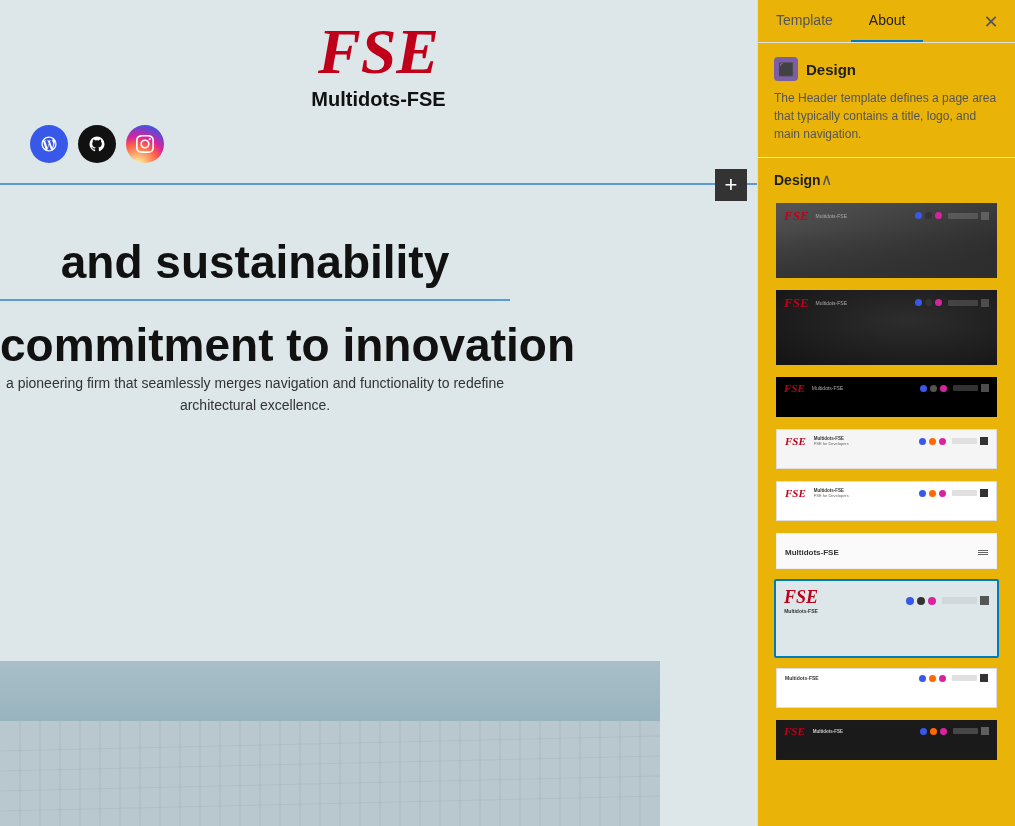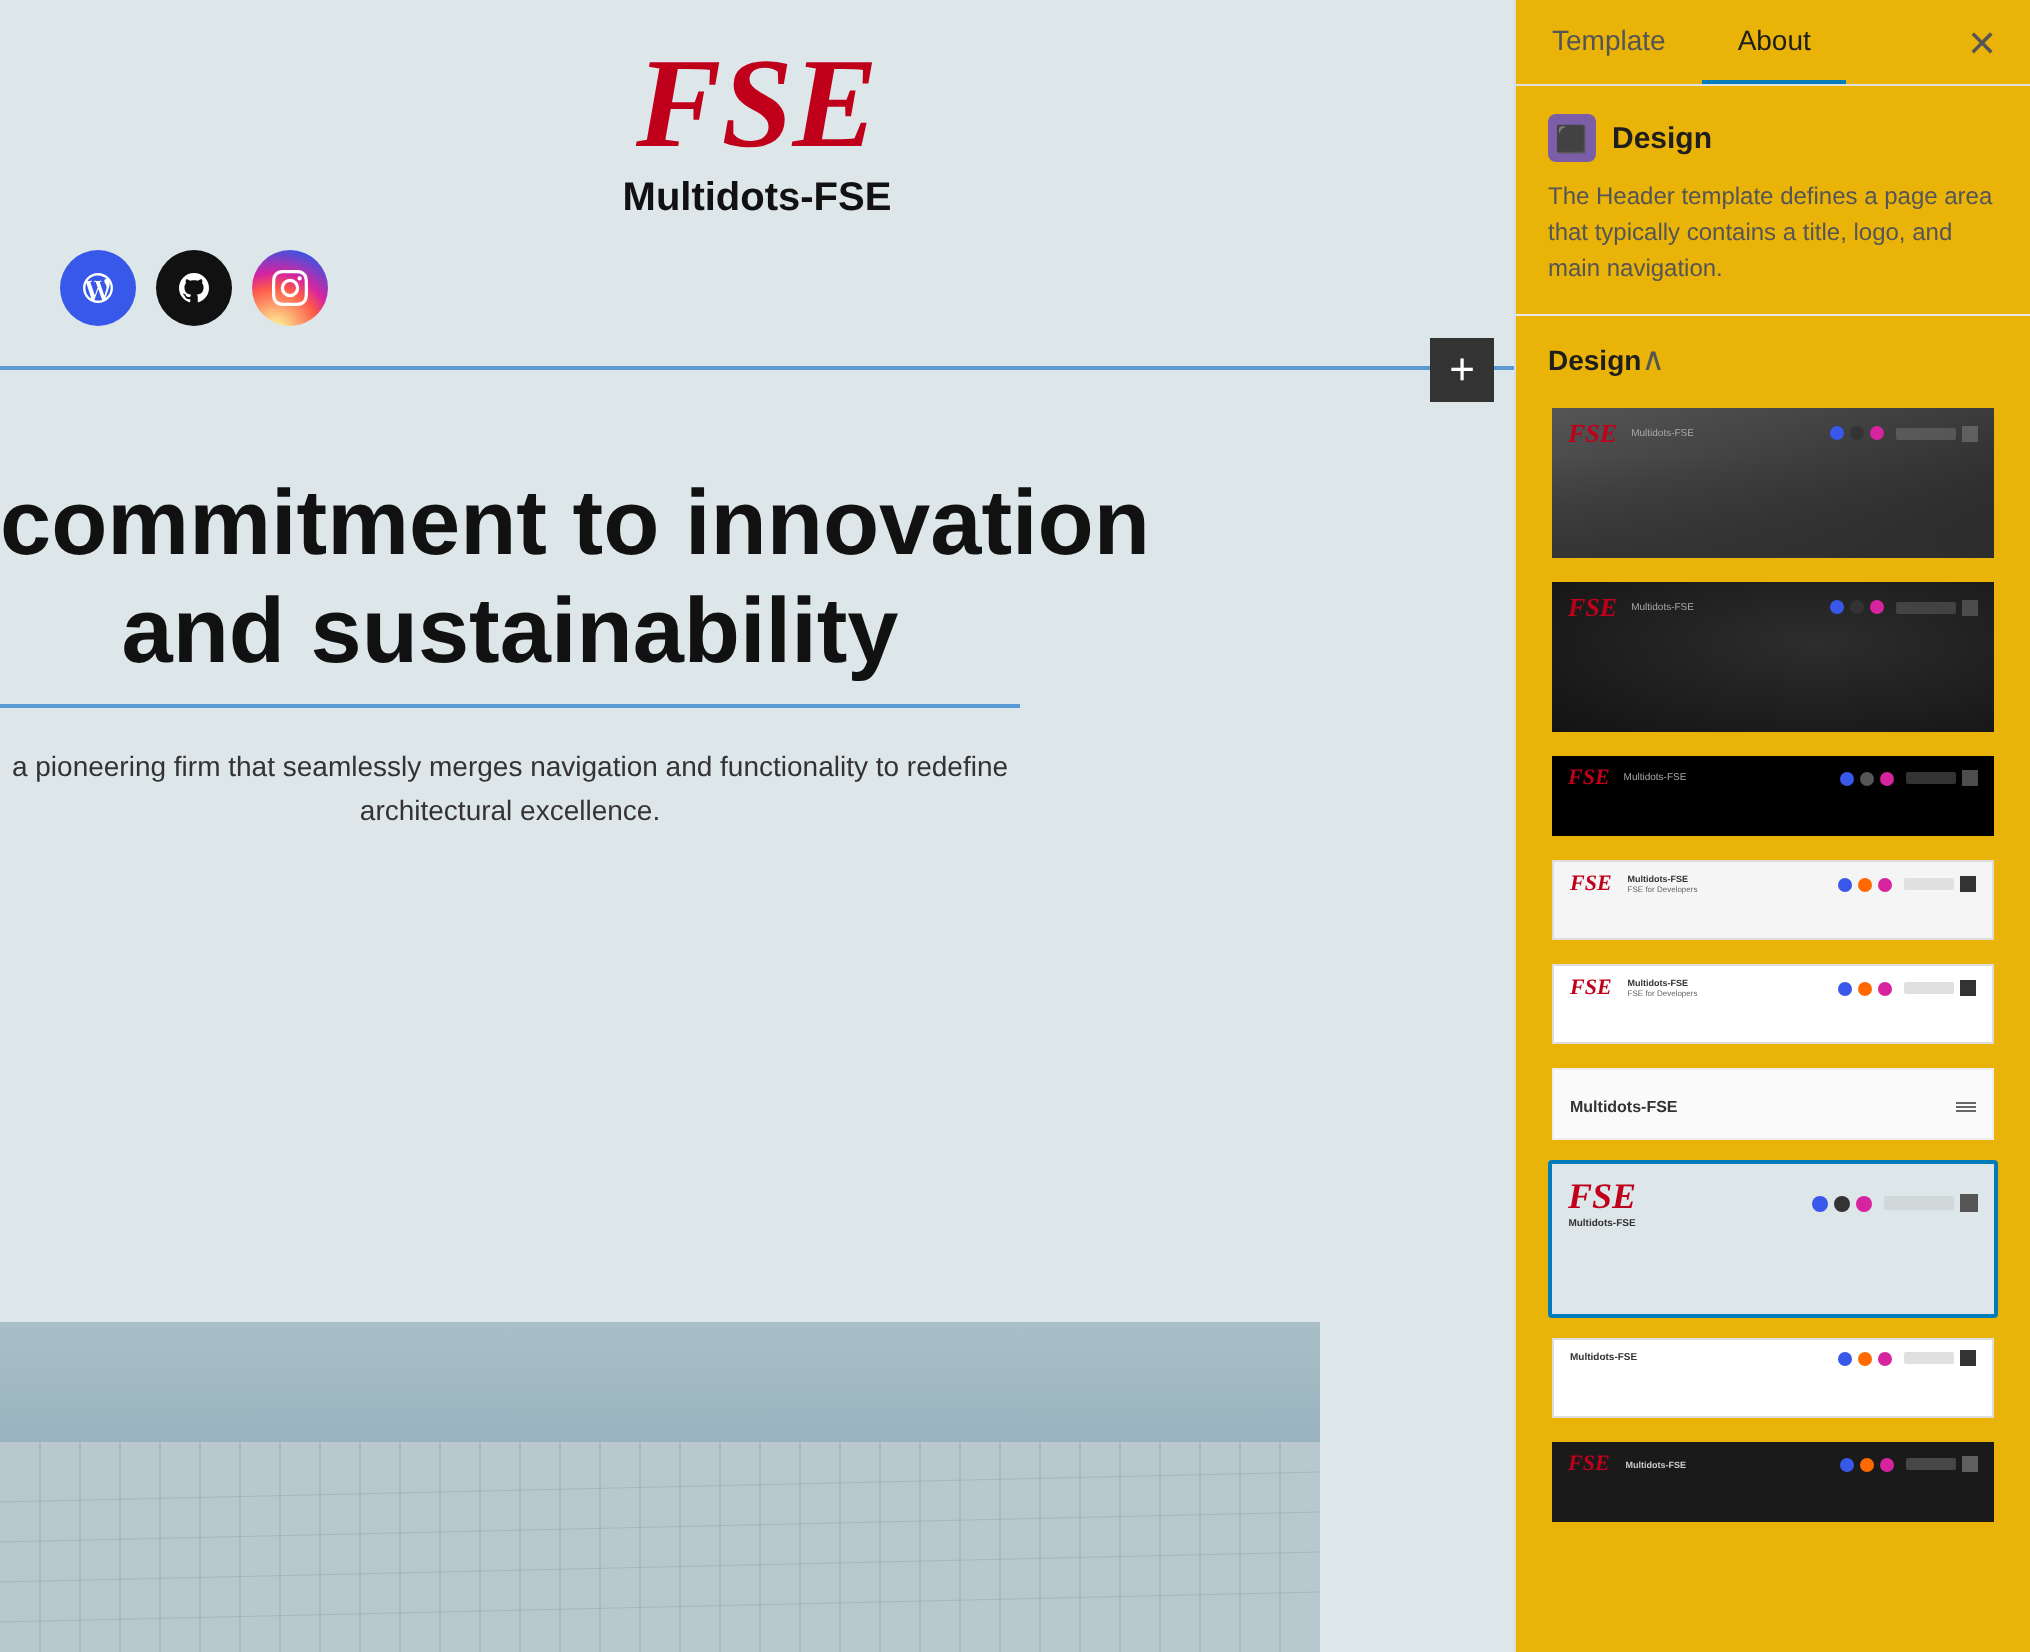--- a/index.html
+++ b/index.html
@@ -371,24 +371,24 @@
             </svg>
         </div>
       </div>
 
     </div>
 
     <button class="add-btn">+</button>
   </div>
 
   <div style="padding: 50px 0 30px 0; position: relative;">
-    <div style="font-size: 46px; font-weight: 800; color: #111; line-height: 1.15; text-align: left; padding-left: 0;">commitment to innovation</div>
     <div style="border-bottom: 2px solid #5b9bd5; padding-bottom: 10px; margin-bottom: 18px; display: inline-block; width: 510px;">
       <div style="font-size: 46px; font-weight: 800; color: #111; text-align: center;">and sustainability</div>
     </div>
+    <div style="font-size: 46px; font-weight: 800; color: #111; line-height: 1.15; text-align: left; padding-left: 0;">commitment to innovation</div>
     <div style="font-size: 14px; color: #333; text-align: center; width: 510px; line-height: 1.6; margin-bottom: 28px;">a pioneering firm that seamlessly merges navigation and functionality to redefine architectural excellence.</div>
   </div>
 
   <div style="position: absolute; bottom: 0; left: 0; width: 660px; height: 165px; overflow: hidden;">
     <svg width="660" height="165" viewBox="0 0 660 165">
       <defs>
         <linearGradient id="skyGrad" x1="0" y1="0" x2="0" y2="1">
           <stop offset="0%" stop-color="#a8bfc8"></stop>
           <stop offset="100%" stop-color="#7fa0af"></stop>
         </linearGradient>

